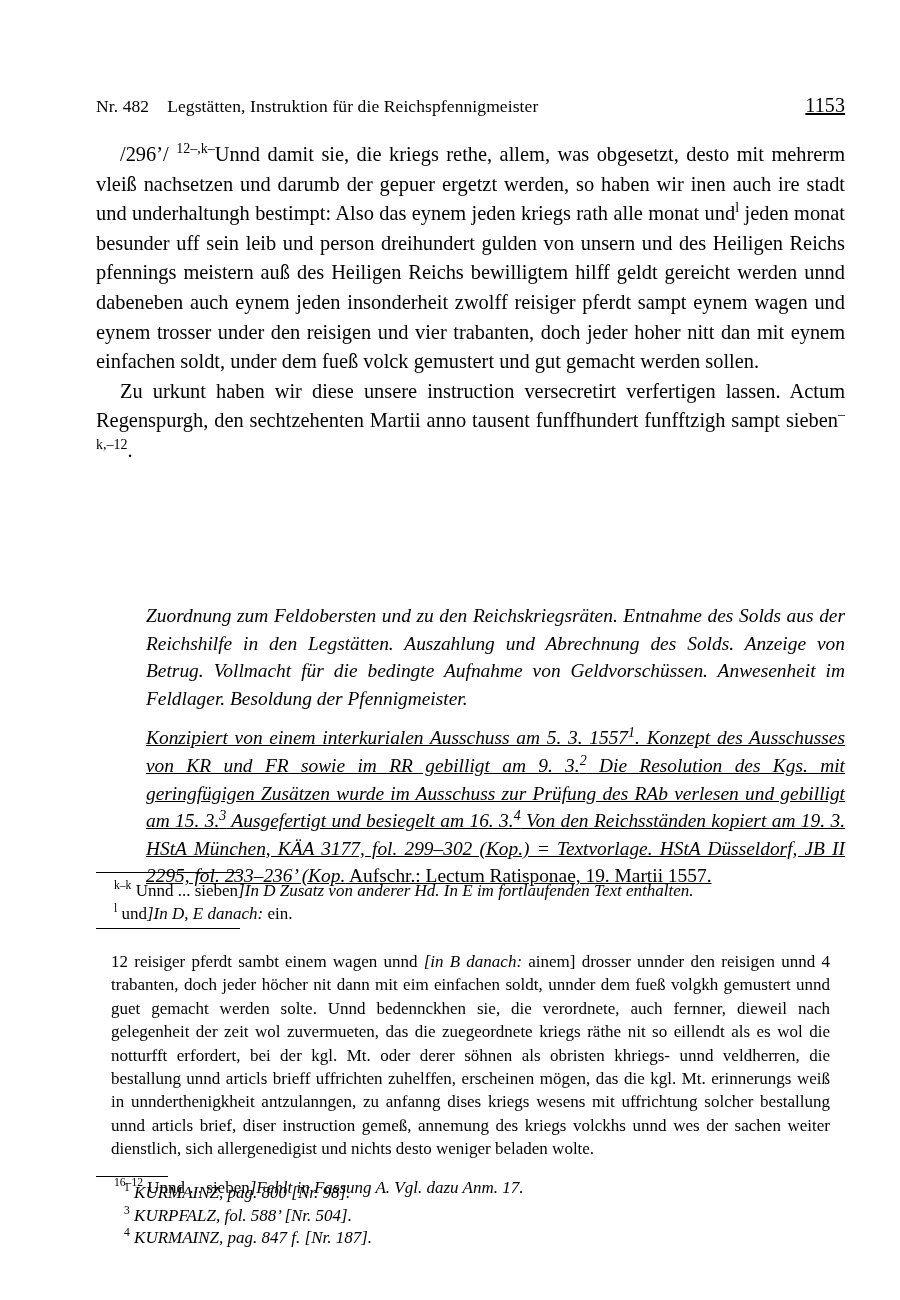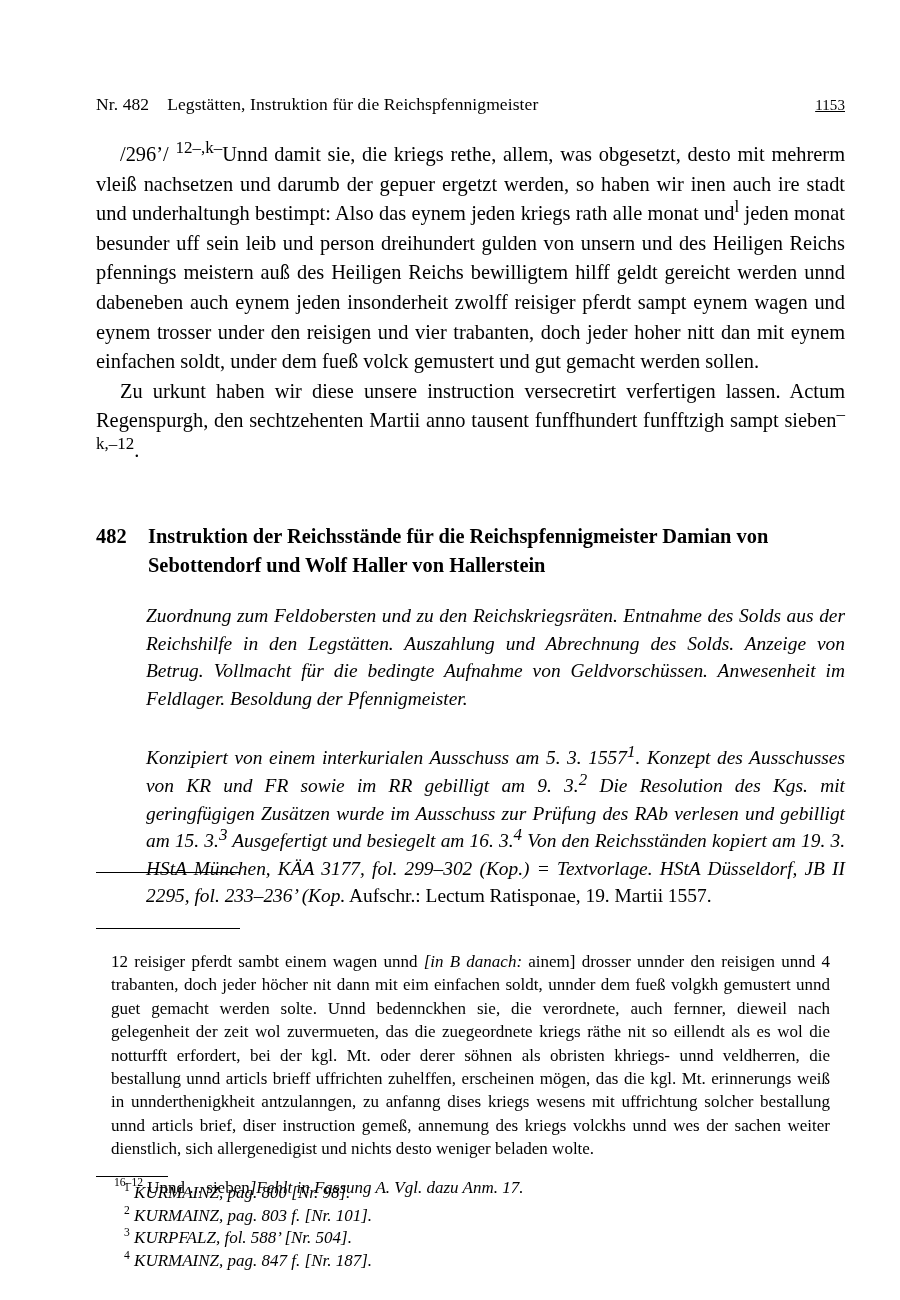--- a/index.html
+++ b/index.html
@@ -34,21 +34,21 @@
     justify-content: space-between;
     font-size: 17.5px;
     letter-spacing: 0.1px;
   }
   .runhead-left {
     display: flex;
     align-items: baseline;
   }
   .runhead-nr { margin-right: 18px; }
   .runhead-page {
-    font-size: 15px;
+    font-size: 20px;
     text-decoration: underline;
   }
 
   
   .body-block {
     position: absolute;
     left: 96px;
     top: 124px;
     width: 749px;
   }
@@ -56,21 +56,21 @@
     margin: 0;
     font-size: 20.4px;
     line-height: 29.6px;
     text-align: justify;
     text-justify: inter-word;
     hyphens: manual;
   }
   p.just.indent { text-indent: 24px; }
 
   sup.note {
-    font-size: 17px;
+    font-size: 14px;
     vertical-align: super;
     line-height: 0;
   }
 
   
   .section {
     position: absolute;
     left: 96px;
     top: 506px;
     width: 749px;
@@ -97,21 +97,21 @@
     top: 586px;
     width: 699px;
   }
   p.ital {
     margin: 0;
     font-style: italic;
     font-size: 19.4px;
     line-height: 27.6px;
     text-align: justify;
   }
-  p.ital.second { margin-top: 32px; }
+  p.ital.second { margin-top: 12px; text-decoration: underline; }
   .rom { font-style: normal; }
 
   
   .rule {
     position: absolute;
     height: 1px;
     background: #000;
   }
 
   .app-block {
@@ -174,44 +174,41 @@
       <span>Legstätten, Instruktion für die Reichspfennigmeister</span>
     </div>
     <span class="runhead-page">1153</span>
   </div>
 
   <div class="body-block">
     <p class="just indent"><span>/296’/</span> <sup class="note">12–,k–</sup><span>Unnd damit sie, die kriegs rethe, allem, was obgesetzt, desto mit mehrerm vleiß nachsetzen und darumb der gepuer ergetzt werden, so haben wir inen auch ire stadt und underhaltungh bestimpt: Also das eynem jeden kriegs rath alle monat und</span><sup class="note">l</sup><span> jeden monat besunder uff sein leib und person dreihundert gulden von unsern und des Heiligen Reichs pfennings meistern auß des Heiligen Reichs bewilligtem hilff geldt gereicht werden unnd dabeneben auch eynem jeden insonderheit zwolff reisiger pferdt sampt eynem wagen und eynem trosser under den reisigen und vier trabanten, doch jeder hoher nitt dan mit eynem einfachen soldt, under dem fueß volck gemustert und gut gemacht werden sollen.</span></p>
     <p class="just indent"><span>Zu urkunt haben wir diese unsere instruction versecretirt verfertigen lassen. Actum Regenspurgh, den sechtzehenten Martii anno tausent funffhundert funfftzigh sampt sieben</span><sup class="note">–k,–12</sup><span>.</span></p>
   </div>
 
-  <div class="section">
-    <div class="section-head">
-      <span class="section-number">482</span>
-      <span class="section-title">Instruktion der Reichsstände für die Reichspfennigmeister Damian von Sebottendorf und Wolf Haller von Hallerstein</span>
-    </div>
-  </div>
 
   <div class="regest">
     <p class="ital">Zuordnung zum Feldobersten und zu den Reichskriegsräten. Entnahme des Solds aus der Reichshilfe in den Legstätten. Auszahlung und Abrechnung des Solds. Anzeige von Betrug. Vollmacht für die bedingte Aufnahme von Geldvorschüssen. Anwesenheit im Feldlager. Besoldung der Pfennigmeister.</p>
     <p class="ital second"><span>Konzipiert von einem interkurialen Ausschuss am 5. 3. 1557</span><sup class="note">1</sup><span>. Konzept des Ausschusses von KR und FR sowie im RR gebilligt am 9. 3.</span><sup class="note">2</sup><span> Die Resolution des Kgs. mit geringfügigen Zusätzen wurde im Ausschuss zur Prüfung des RAb verlesen und gebilligt am 15. 3.</span><sup class="note">3</sup><span> Ausgefertigt und besiegelt am 16. 3.</span><sup class="note">4</sup><span> Von den Reichsständen kopiert am 19. 3. HStA München, KÄA 3177, fol. 299–302 (Kop.) = Textvorlage. HStA Düsseldorf, JB II 2295, fol. 233–236’ (Kop.</span><span class="rom"> Aufschr.: Lectum Ratisponae, 19. Martii 1557.</span></p>
   </div>
 
   <div class="rule" style="left:96px; top:856px; width:144px;"></div>
 
+  <div class="app-block" style="top:863px;">
+    <p class="app hang"><span class="app-mark">k–k</span><span> Unnd ... sieben</span><span class="it">]</span><span class="it">In D Zusatz von anderer Hd. In E im fortlaufenden Text enthalten.</span></p>
+    <p class="app hang"><span class="app-mark">l</span><span> und</span><span class="it">]</span><span class="it">In D, E danach:</span><span> ein.</span></p>
+  </div>
 
   <div class="rule" style="left:96px; top:912px; width:144px;"></div>
 
   <div class="app-block" style="top:919px;">
     <p class="fn"><span>12</span><span> reisiger pferdt sambt einem wagen unnd </span><span class="it">[in B danach:</span><span> ainem] drosser unnder den reisigen unnd 4 trabanten, doch jeder höcher nit dann mit eim einfachen soldt, unnder dem fueß volgkh gemustert unnd guet gemacht werden solte. Unnd bedennckhen sie, die verordnete, auch fernner, dieweil nach gelegenheit der zeit wol zuvermueten, das die zuegeordnete kriegs räthe nit so eillendt als es wol die notturfft erfordert, bei der kgl. Mt. oder derer söhnen als obristen khriegs- unnd veldherren, die bestallung unnd articls brieff uffrichten zuhelffen, erscheinen mögen, das die kgl. Mt. erinnerungs weiß in unnderthenigkheit antzulanngen, zu anfanng dises kriegs wesens mit uffrichtung solcher bestallung unnd articls brief, diser instruction gemeß, annemung des kriegs volckhs unnd wes der sachen weiter dienstlich, sich allergenedigist und nichts desto weniger beladen wolte.</span></p>
     <p class="app hang"><span class="app-mark">16–12</span><span> Unnd ... sieben</span><span class="it">]</span><span class="it">Fehlt in Fassung A. Vgl. dazu Anm. 17.</span></p>
   </div>
 
   <div class="rule" style="left:96px; top:1160px; width:72px;"></div>
 
   <div class="fnref-block" style="top:1166px;">
     <p class="fnref"><span class="fnref-num">1</span> <span class="caps">KURMAINZ, pag. 800 [Nr. 98].</span></p>
-    <p class="fnref"><span class="fnref-num">2</span> <span class="caps">KURMAINZ, pag. 803 f. [Nr. 101].</span></p>
     <p class="fnref"><span class="fnref-num">3</span> <span class="caps">KURPFALZ, fol. 588’ [Nr. 504].</span></p>
     <p class="fnref"><span class="fnref-num">4</span> <span class="caps">KURMAINZ, pag. 847 f. [Nr. 187].</span></p>
   </div>
 
 </div>
 
 </body></html>

